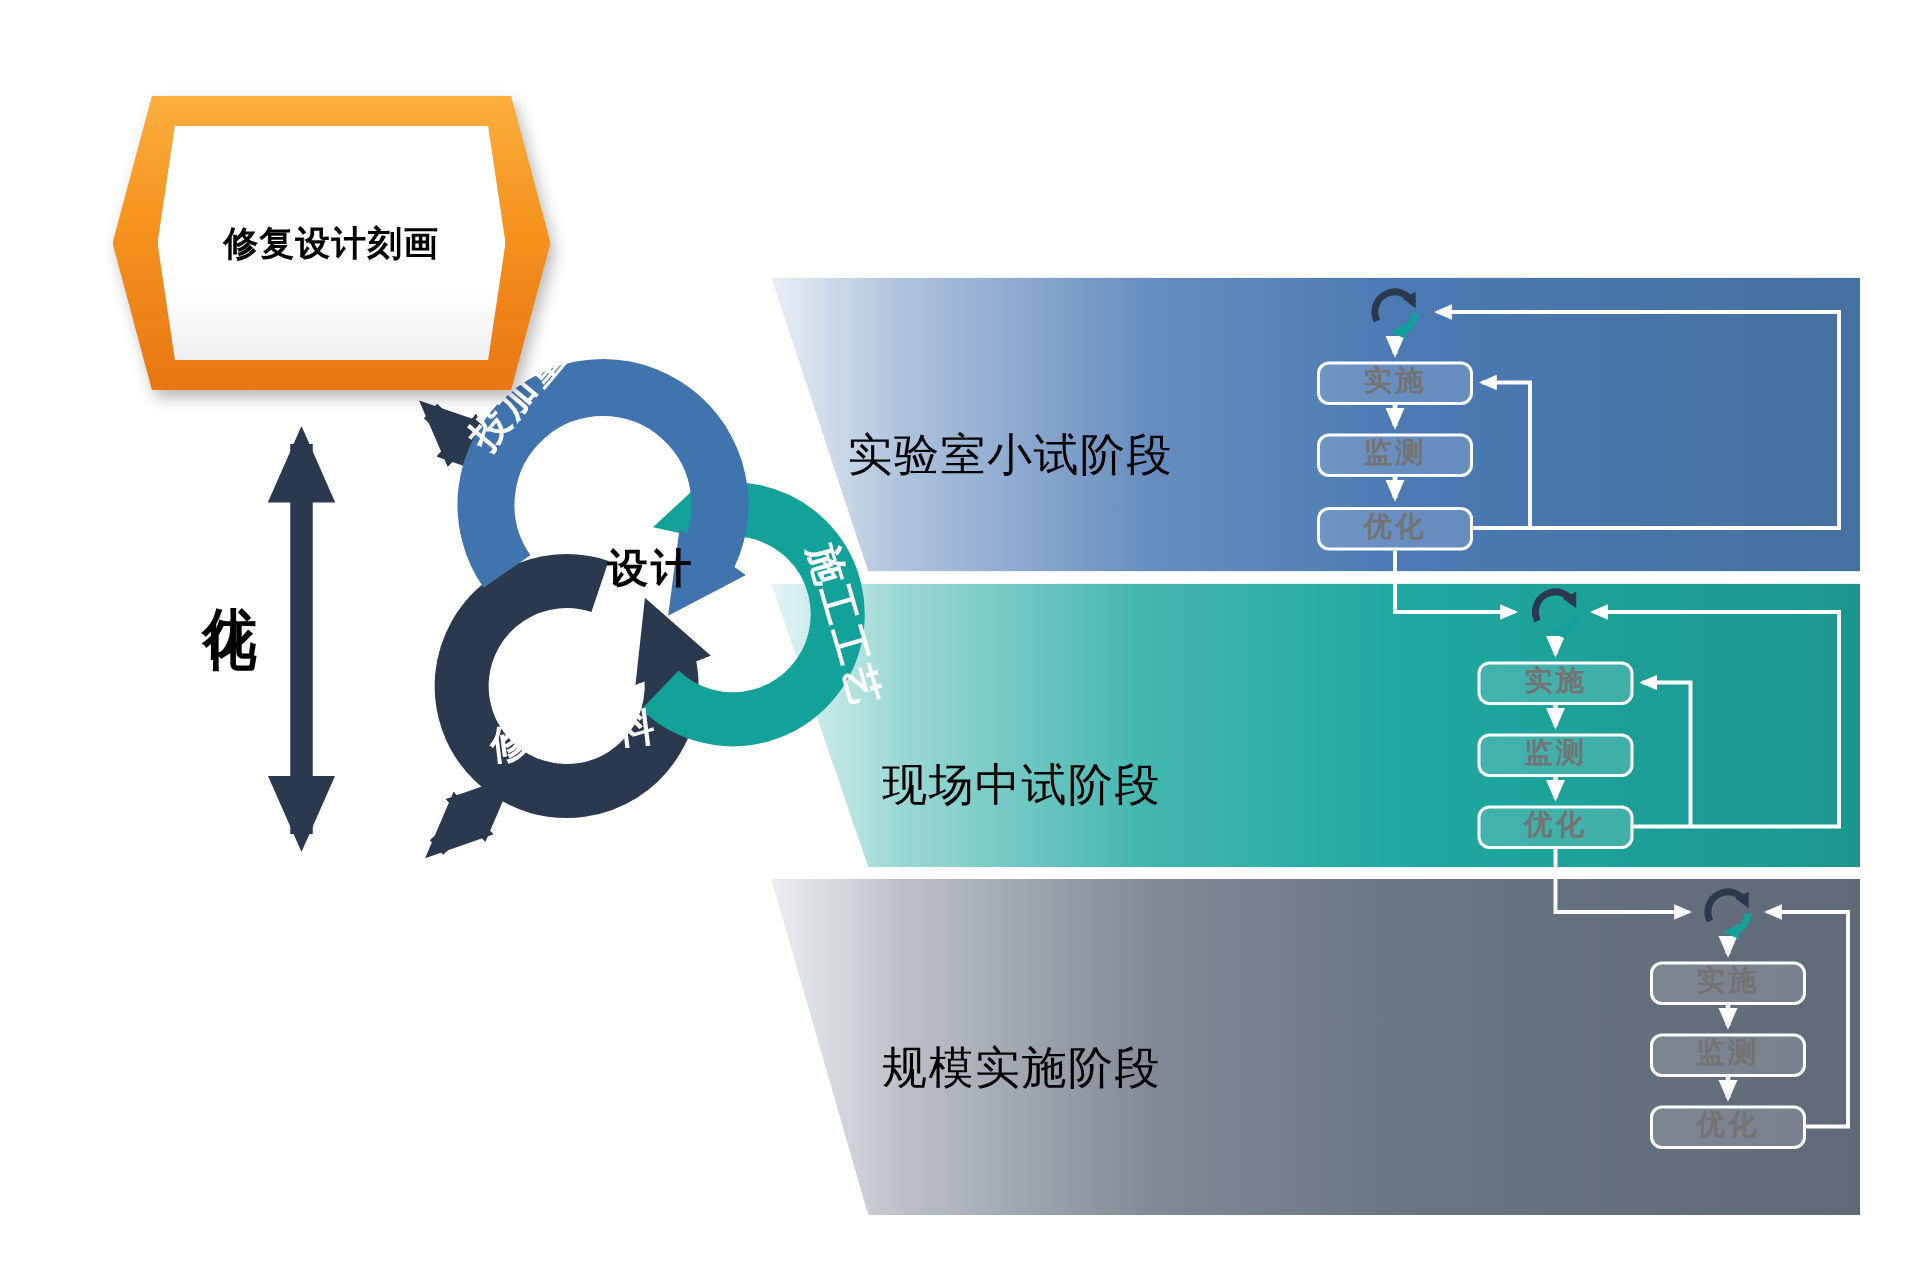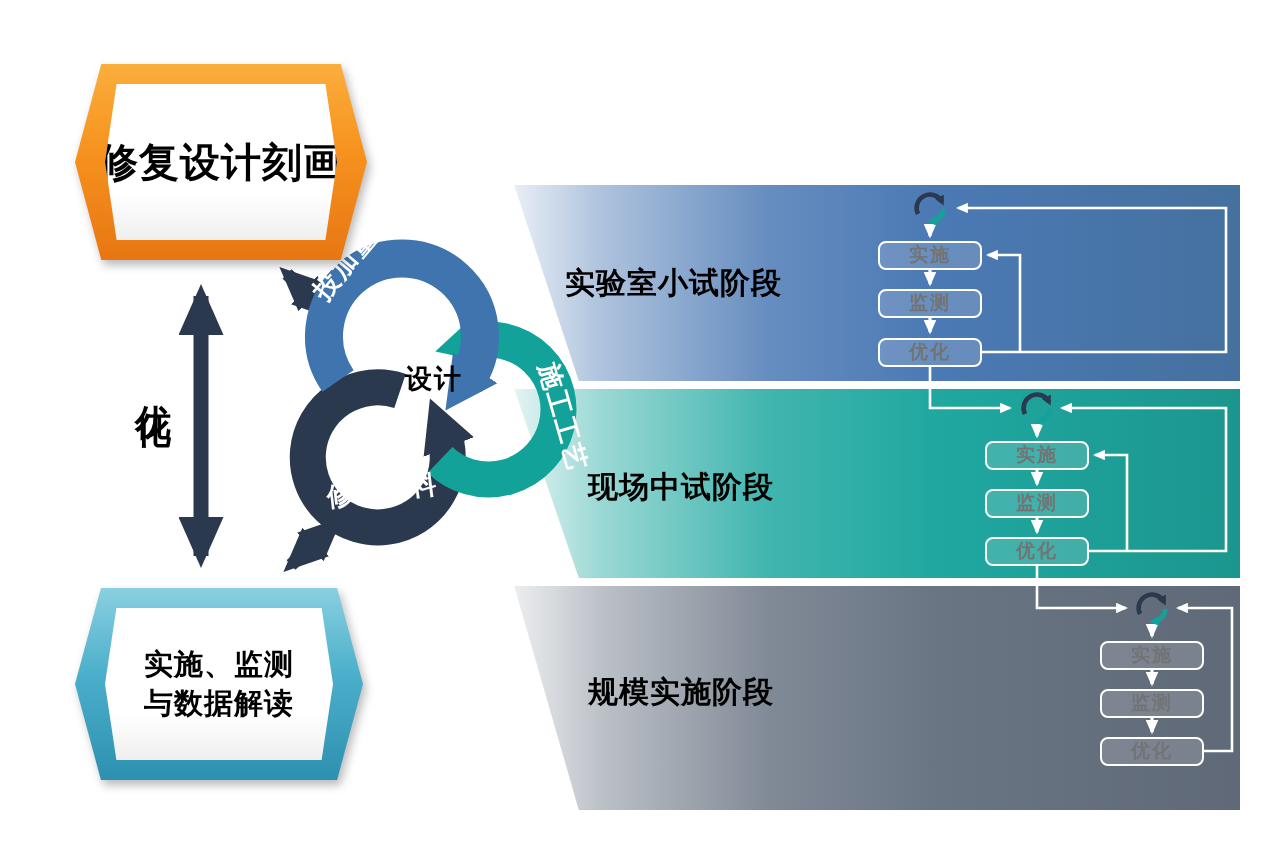--- a/index.html
+++ b/index.html
@@ -11,23 +11,23 @@
   .band{position:absolute;left:480px;width:760px;}
   .band-1{top:185px;height:196px;
     clip-path:polygon(4.5% 0,100% 0,100% 100%,13% 100%);
     background:linear-gradient(90deg,rgba(75,121,180,0) 0%,rgba(75,121,180,.45) 16%,rgba(75,121,180,.85) 38%,#4B79B4 60%,#45719F 100%);}
   .band-2{top:389px;height:189px;
     clip-path:polygon(4.5% 0,100% 0,100% 100%,13% 100%);
     background:linear-gradient(90deg,rgba(31,168,160,0) 0%,rgba(31,168,160,.45) 16%,rgba(31,168,160,.85) 38%,#1FA8A0 60%,#1B968F 100%);}
   .band-3{top:586px;height:224px;
     clip-path:polygon(4.5% 0,100% 0,100% 100%,13% 100%);
     background:linear-gradient(90deg,rgba(106,117,132,0) 0%,rgba(106,117,132,.45) 16%,rgba(106,117,132,.85) 38%,#6A7584 60%,#5F6978 100%);}
-  .band-label{position:absolute;font-size:30px;font-weight:bold;color:#000;white-space:nowrap;letter-spacing:1px;}
+  .band-label{position:absolute;font-size:30px;font-weight:normal;color:#000;white-space:nowrap;letter-spacing:1px;margin-top:20px;}
   .band-1 .band-label{left:85px;top:78px;}
-  .band-2 .band-label{left:108px;top:78px;}
+  .band-2 .band-label{left:108px;top:94px;}
   .band-3 .band-label{left:108px;top:86px;}
   
   .step{
     position:absolute;width:104px;height:29px;box-sizing:border-box;
     border:2.5px solid #fff;border-radius:8px;background:rgba(255,255,255,.16);
     color:#737373;font-size:19px;font-weight:bold;text-align:center;line-height:24px;
     letter-spacing:2px;z-index:5;
   }
   .cycicon{position:absolute;z-index:5;}
   
@@ -35,21 +35,21 @@
   .hexshape{position:absolute;inset:0;clip-path:polygon(9% 0,91% 0,100% 50%,91% 100%,9% 100%,0 50%);}
   .hex-orange .hexshape{background:linear-gradient(180deg,#FBAE3C 0%,#F6921E 45%,#E87613 100%);}
   .hex-teal .hexshape{background:linear-gradient(180deg,#8AD0E0 0%,#4BAFCB 45%,#2E90B0 100%);}
   .hex-inner{
     position:absolute;inset:20px 30px;background:linear-gradient(180deg,#ffffff 70%,#efefef 100%);
     clip-path:polygon(5% 0,95% 0,100% 50%,95% 100%,5% 100%,0 50%);
     display:flex;flex-direction:column;align-items:center;justify-content:center;
   }
   .hex-orange{left:75px;top:64px;width:292px;height:196px;}
   .hex-teal{left:75px;top:588px;width:288px;height:192px;}
-  .hex-text{font-size:40px;font-weight:bold;color:#000;white-space:nowrap;letter-spacing:1px;}
+  .hex-text{font-size:23px;font-weight:bold;color:#000;white-space:nowrap;letter-spacing:1px;}
   .hex-text-sm{font-size:29px;font-weight:bold;color:#000;white-space:nowrap;line-height:1.35;letter-spacing:1px;}
   
   .vlabel{
     position:absolute;left:128px;top:376px;z-index:4;
     writing-mode:vertical-rl;text-orientation:upright;
     font-size:36px;font-weight:bold;color:#000;letter-spacing:8px;
   }
   
   .overlay{position:absolute;left:0;top:0;z-index:3;}
   .arc-label{fill:#ffffff;font-size:26px;font-weight:bold;letter-spacing:2px;}
@@ -142,27 +142,20 @@
     </g>
   </svg>
 
   <div class="hexbox hex-orange">
     <div class="hexshape"></div>
     <div class="hex-inner">
       <div class="hex-text">修复设计刻画</div>
     </div>
   </div>
 
-  <div class="hexbox hex-teal">
-    <div class="hexshape"></div>
-    <div class="hex-inner">
-      <div class="hex-text-sm">实施、监测</div>
-      <div class="hex-text-sm">与数据解读</div>
-    </div>
-  </div>
 
   <div class="vlabel">优化</div>
 
   <svg class="cycicon" style="left:910px;top:188px;" width="40" height="40" viewBox="-20 -20 40 40">
     <path d="M-12,6 A13.4,13.4 0 1 1 12,-6" stroke="#2B394E" stroke-width="4.6" fill="none" marker-end="url(#mNavyS)"></path>
     <path d="M13.4,1 A13.4,13.4 0 0 1 1,13.4" stroke="#13A29A" stroke-width="4.6" fill="none" marker-end="url(#mTealS)"></path>
   </svg>
   <svg class="cycicon" style="left:1017px;top:388px;" width="40" height="40" viewBox="-20 -20 40 40">
     <path d="M-12,6 A13.4,13.4 0 1 1 12,-6" stroke="#2B394E" stroke-width="4.6" fill="none" marker-end="url(#mNavyS)"></path>
     <path d="M13.4,1 A13.4,13.4 0 0 1 1,13.4" stroke="#13A29A" stroke-width="4.6" fill="none" marker-end="url(#mTealS)"></path>

